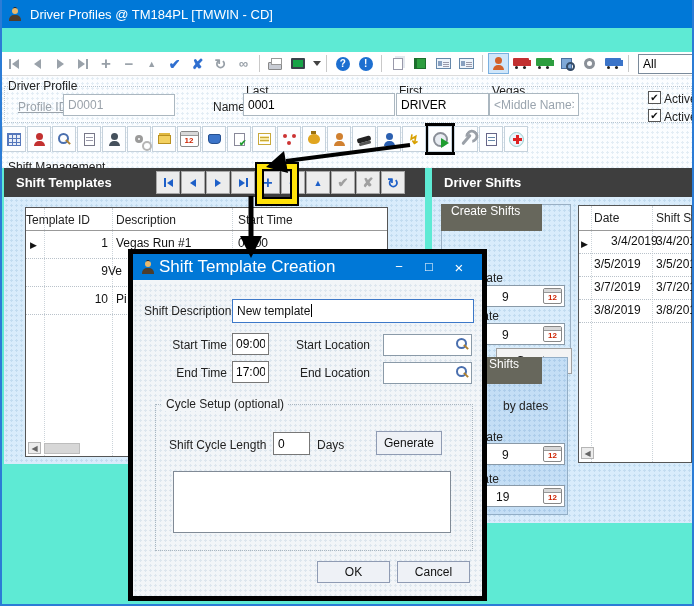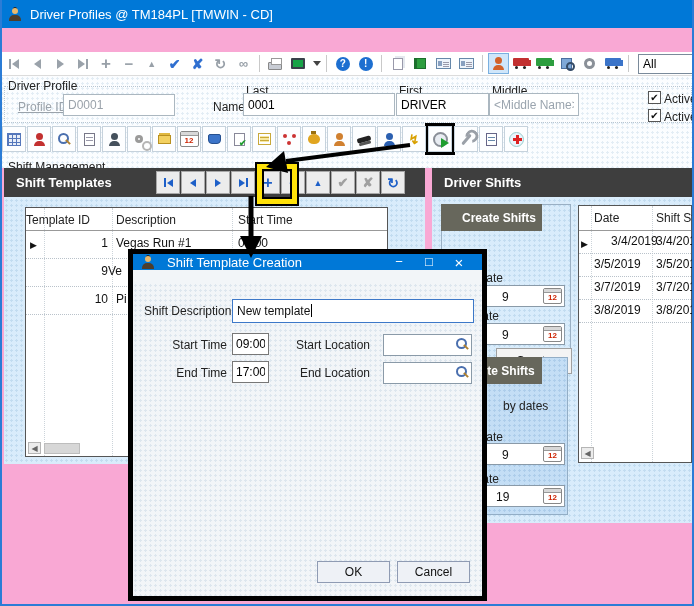--- a/index.html
+++ b/index.html
@@ -1,17 +1,17 @@
 <!DOCTYPE html>
 <html><head>
 <meta charset="utf-8">
 <style>
   *{box-sizing:border-box}
   body{margin:0;background:#888}
-  #app{position:relative;width:694px;height:606px;background:#f9a8d4;overflow:hidden;
+  #app{position:relative;width:694px;height:606px;background:#5eead4;overflow:hidden;
        font-family:"Liberation Sans",sans-serif;font-size:12px;color:#111}
   .abs{position:absolute}
   .dots{background-color:#fbfdff;background-image:radial-gradient(circle,#e3edf5 1px,transparent 1.2px);background-size:5px 5px}
   .bdots{background-color:#d9ecfb;background-image:radial-gradient(circle,#c2dcf0 1px,transparent 1.2px);background-size:5px 5px}
   .ddots{background-color:#c4def5;background-image:radial-gradient(circle,#adcdea 1px,transparent 1.2px);background-size:5px 5px}
   .gdots{background-color:#f2f5f8;background-image:radial-gradient(circle,#dde6ee 1px,transparent 1.2px);background-size:5px 5px}
 
   
   .titlebar{position:absolute;left:0;top:0;width:694px;height:28px;background:#0078d7;color:#fff;
             display:flex;align-items:center;gap:8px;padding-left:8px;font-size:13px}
@@ -135,29 +135,29 @@
   .th{position:absolute;font-size:12px;color:#222;white-space:nowrap}
   .hline{position:absolute;left:0;right:0;height:1px;background:#999}
   .rline{position:absolute;left:0;right:0;border-bottom:1px dotted #b9c2ca}
   .vline{position:absolute;top:0;bottom:0;border-left:1px dotted #ccd4da}
   .cell{position:absolute;font-size:12px;white-space:nowrap}
   .selArr::after{content:"▶";font-size:9px;color:#111}
   .sb{position:absolute;width:13px;height:12px;background:#ececec;border:1px solid #b5b5b5;display:flex;align-items:center;justify-content:center}
   .sb::after{content:"◀";font-size:8px;color:#666}
   .thumb{position:absolute;background:#d7d7d7;border:1px solid #bdbdbd}
 
-  .gohead{position:absolute;background:#67675c;color:#fff;font-weight:bold;font-size:12px;display:flex;align-items:center;padding-left:21px}
+  .gohead{position:absolute;background:#67675c;color:#fff;font-weight:normal;font-size:12px;display:flex;align-items:flex-start;padding-left:10px}
   .dfield{position:absolute;width:117px;height:22px;background:#fff;border:1px solid #8a9aa8}
   .dfield .val{position:absolute;top:4px;font-size:12px}
   .dfield .cal{position:absolute;right:2px;top:2px}
   .btn{background:#eef1f6;border:1px solid #8f9bb3;font-size:12px;display:flex;align-items:center;justify-content:center;color:#111}
 
   
   .dlg{position:absolute;left:128px;top:249px;width:359px;height:352px;border:5px solid #000;background:#f2f5f8;z-index:40}
-  .dtitle{height:16px;background:#0078d7;display:flex;align-items:center;gap:12px;padding:0 8px;color:#fff;font-size:13px}
+  .dtitle{height:26px;background:#0078d7;display:flex;align-items:center;gap:4px;padding:0 8px;color:#fff;font-size:17px}
   .dctl{width:30px;text-align:center;font-size:13px}
   .gwmin::after{content:"−"} .gwmax::after{content:"□"} .gwx::after{content:"×";font-size:15px}
   .dbody{position:absolute;left:0;top:29px;right:0;bottom:0}
   .dl{position:absolute;font-size:12px;color:#222;white-space:nowrap}
   .ra{text-align:right}
   .dfld{position:absolute;background:#fff;border:1px solid #777}
   .caret{display:inline-block;width:1px;height:13px;background:#000;margin-left:1px;vertical-align:-2px}
 
   .frame{position:absolute;left:0;top:0;width:694px;height:606px;border:2px solid #2b7cd6;border-top:none;pointer-events:none;z-index:70}
   .ann{position:absolute;left:0;top:0;z-index:50;pointer-events:none}
@@ -253,21 +253,21 @@
   <div class="abs dots" style="left:0;top:76px;width:694px;height:49px">
     <div class="grp-border" style="left:4px;top:10px;width:688px;height:37px"></div>
     <span class="lab" style="left:8px;top:3px">Driver Profile</span>
     <span class="lab" style="left:18px;top:24px;color:#9aa2aa;text-decoration:underline">Profile ID</span>
     <input class="fld abs" style="left: 63px; top: 18px; width: 112px; height: 22px; color: rgb(154, 162, 170);" readonly="" value="D0001">
     <span class="lab" style="left:213px;top:24px">Name</span>
     <span class="lab" style="left:246px;top:8px">Last</span>
     <input class="fld abs" style="left: 243px; top: 17px; width: 152px; height: 23px;" value="0001">
     <span class="lab" style="left:399px;top:8px">First</span>
     <input class="fld abs" style="left: 396px; top: 17px; width: 93px; height: 23px;" value="DRIVER">
-    <span class="lab" style="left:492px;top:8px">Middle</span>
+    <span class="lab" style="left:492px;top:8px">Vegas</span>
     <input class="fld abs" style="left: 489px; top: 17px; width: 90px; height: 23px;" placeholder="&lt;Middle Name&gt;">
     <span class="cbx" style="left:648px;top:15px"></span>
     <span class="lab" style="left:664px;top:16px">Active</span>
     <span class="cbx" style="left:648px;top:33px"></span>
     <span class="lab" style="left:664px;top:34px">Active</span>
   </div>
 
   <div class="abs dots" style="left:0;top:125px;width:694px;height:43px"></div>
   <div class="tb2">
     <span class="t2">
@@ -495,20 +495,30 @@
       <div class="dfld" style="left:250px;top:51px;width:89px;height:22px;border-color:#8a9aa8">
         <span class="mg" style="position:absolute;right:2px;top:3px"></span>
       </div>
       <span class="dl ra" style="left:9px;top:83px;width:85px">End Time</span>
       <input class="dfld" style="left: 99px; top: 78px; width: 37px; height: 22px; font-size: 12px; font-family: &quot;Liberation Sans&quot;, sans-serif; padding: 2px 3px;" value="17:00">
       <span class="dl ra" style="left:142px;top:83px;width:95px">End Location</span>
       <div class="dfld" style="left:250px;top:79px;width:89px;height:22px;border-color:#8a9aa8">
         <span class="mg" style="position:absolute;right:2px;top:3px"></span>
       </div>
 
+      <div class="abs" style="left:22px;top:121px;width:318px;height:147px;border:1px dotted #aab6c0">
+        <span class="dl" style="left:6px;top:-8px;background:#f2f5f8;padding:0 4px">Cycle Setup (optional)</span>
+        <span class="dl" style="left:13px;top:33px">Shift Cycle Length</span>
+        <input class="dfld" style="left: 117px; top: 27px; width: 37px; height: 23px; font-size: 12px; font-family: &quot;Liberation Sans&quot;, sans-serif; padding: 2px 4px;" value="0">
+        <span class="dl" style="left:161px;top:33px">Days</span>
+        <div class="btn abs" style="left:220px;top:26px;width:66px;height:24px">
+          <span>Generate</span>
+        </div>
+        <div class="abs" style="left:17px;top:66px;width:278px;height:62px;background:#fff;border:1px solid #808a96"></div>
+      </div>
 
       <div class="btn abs" style="left:184px;top:278px;width:73px;height:22px">
         <span>OK</span>
       </div>
       <div class="btn abs" style="left:264px;top:278px;width:73px;height:22px">
         <span>Cancel</span>
       </div>
     </div>
   </div>
 

